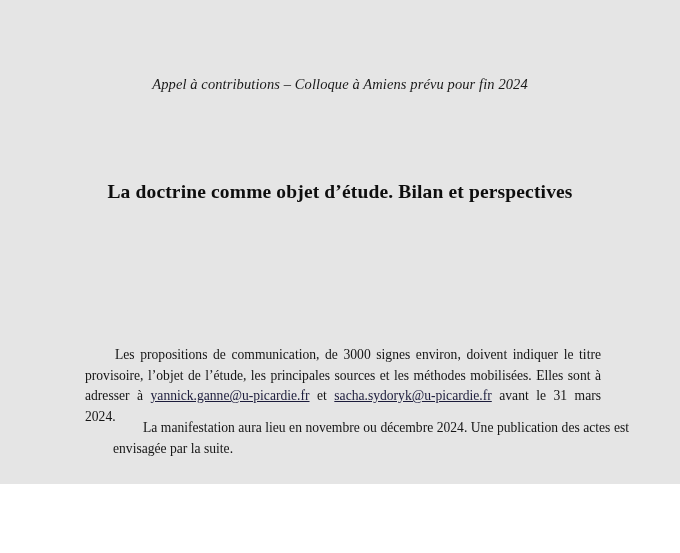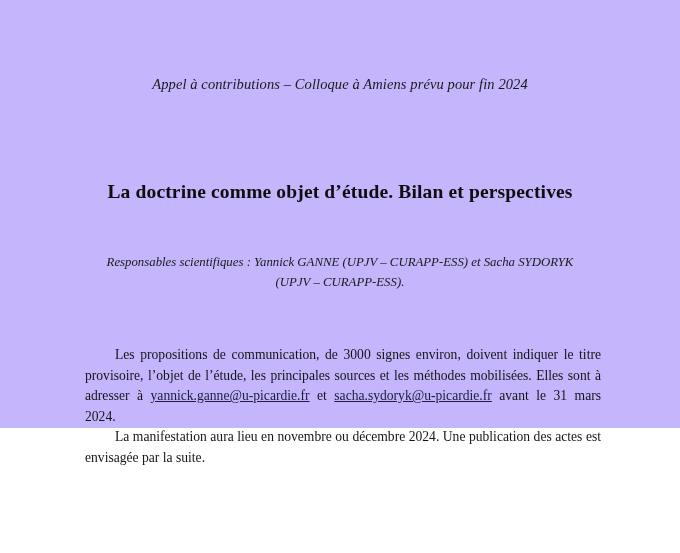--- a/index.html
+++ b/index.html
@@ -11,22 +11,22 @@
     height: 553px;
     background: #ffffff;
     font-family: "Liberation Serif", "DejaVu Serif", serif;
     color: #121212;
     overflow: hidden;
   }
 
   .page {
     position: relative;
     width: 680px;
-    height: 428px;
-    background: #c4b5fd;
+    height: 484px;
+    background: #e5e5e5;
     box-sizing: border-box;
   }
 
   
   .doc-header {
     position: absolute;
     top: 76px;
     left: 60px;
     width: 560px;
     text-align: center;
@@ -67,21 +67,21 @@
     display: block;
   }
 
   
   .body-block {
     position: absolute;
     left: 85px;
     width: 516px;
   }
   .body-block.first { top: 345px; }
-  .body-block.second { top: 427px; }
+  .body-block.second { top: 418px; margin-left: 28px; }
 
   .body-par {
     margin: 0;
     text-align: justify;
     text-justify: inter-word;
     text-indent: 30px;
     font-size: 13.6px;
     line-height: 20.5px;
     color: #151515;
   }
@@ -95,24 +95,20 @@
 </style>
 </head>
 <body>
 
 <div class="page">
 
   <div class="doc-header">Appel à contributions – Colloque à Amiens prévu pour fin 2024</div>
 
   <h1 class="doc-title">La doctrine comme objet d’étude. Bilan et perspectives</h1>
 
-  <div class="doc-leads">
-    <span class="lead-line">Responsables scientifiques : Yannick GANNE (UPJV – CURAPP-ESS) et Sacha SYDORYK</span>
-    <span class="lead-line">(UPJV – CURAPP-ESS).</span>
-  </div>
 
   <div class="body-block first">
     <p class="doc-par doc-par-1 body-par"><span>Les propositions de communication, de 3000 signes environ, doivent indiquer le titre provisoire, l’objet de l’étude, les principales sources et les méthodes mobilisées. Elles sont à adresser à </span><a class="mail-link nowrap" href="#">yannick.ganne@u-picardie.fr</a><span> et </span><a class="mail-link nowrap" href="#">sacha.sydoryk@u-picardie.fr</a><span> avant le 31 mars 2024.</span></p>
   </div>
 
   <div class="body-block second">
     <p class="doc-par doc-par-2 body-par">La manifestation aura lieu en novembre ou décembre 2024. Une publication des actes est envisagée par la suite.</p>
   </div>
 
 </div>

